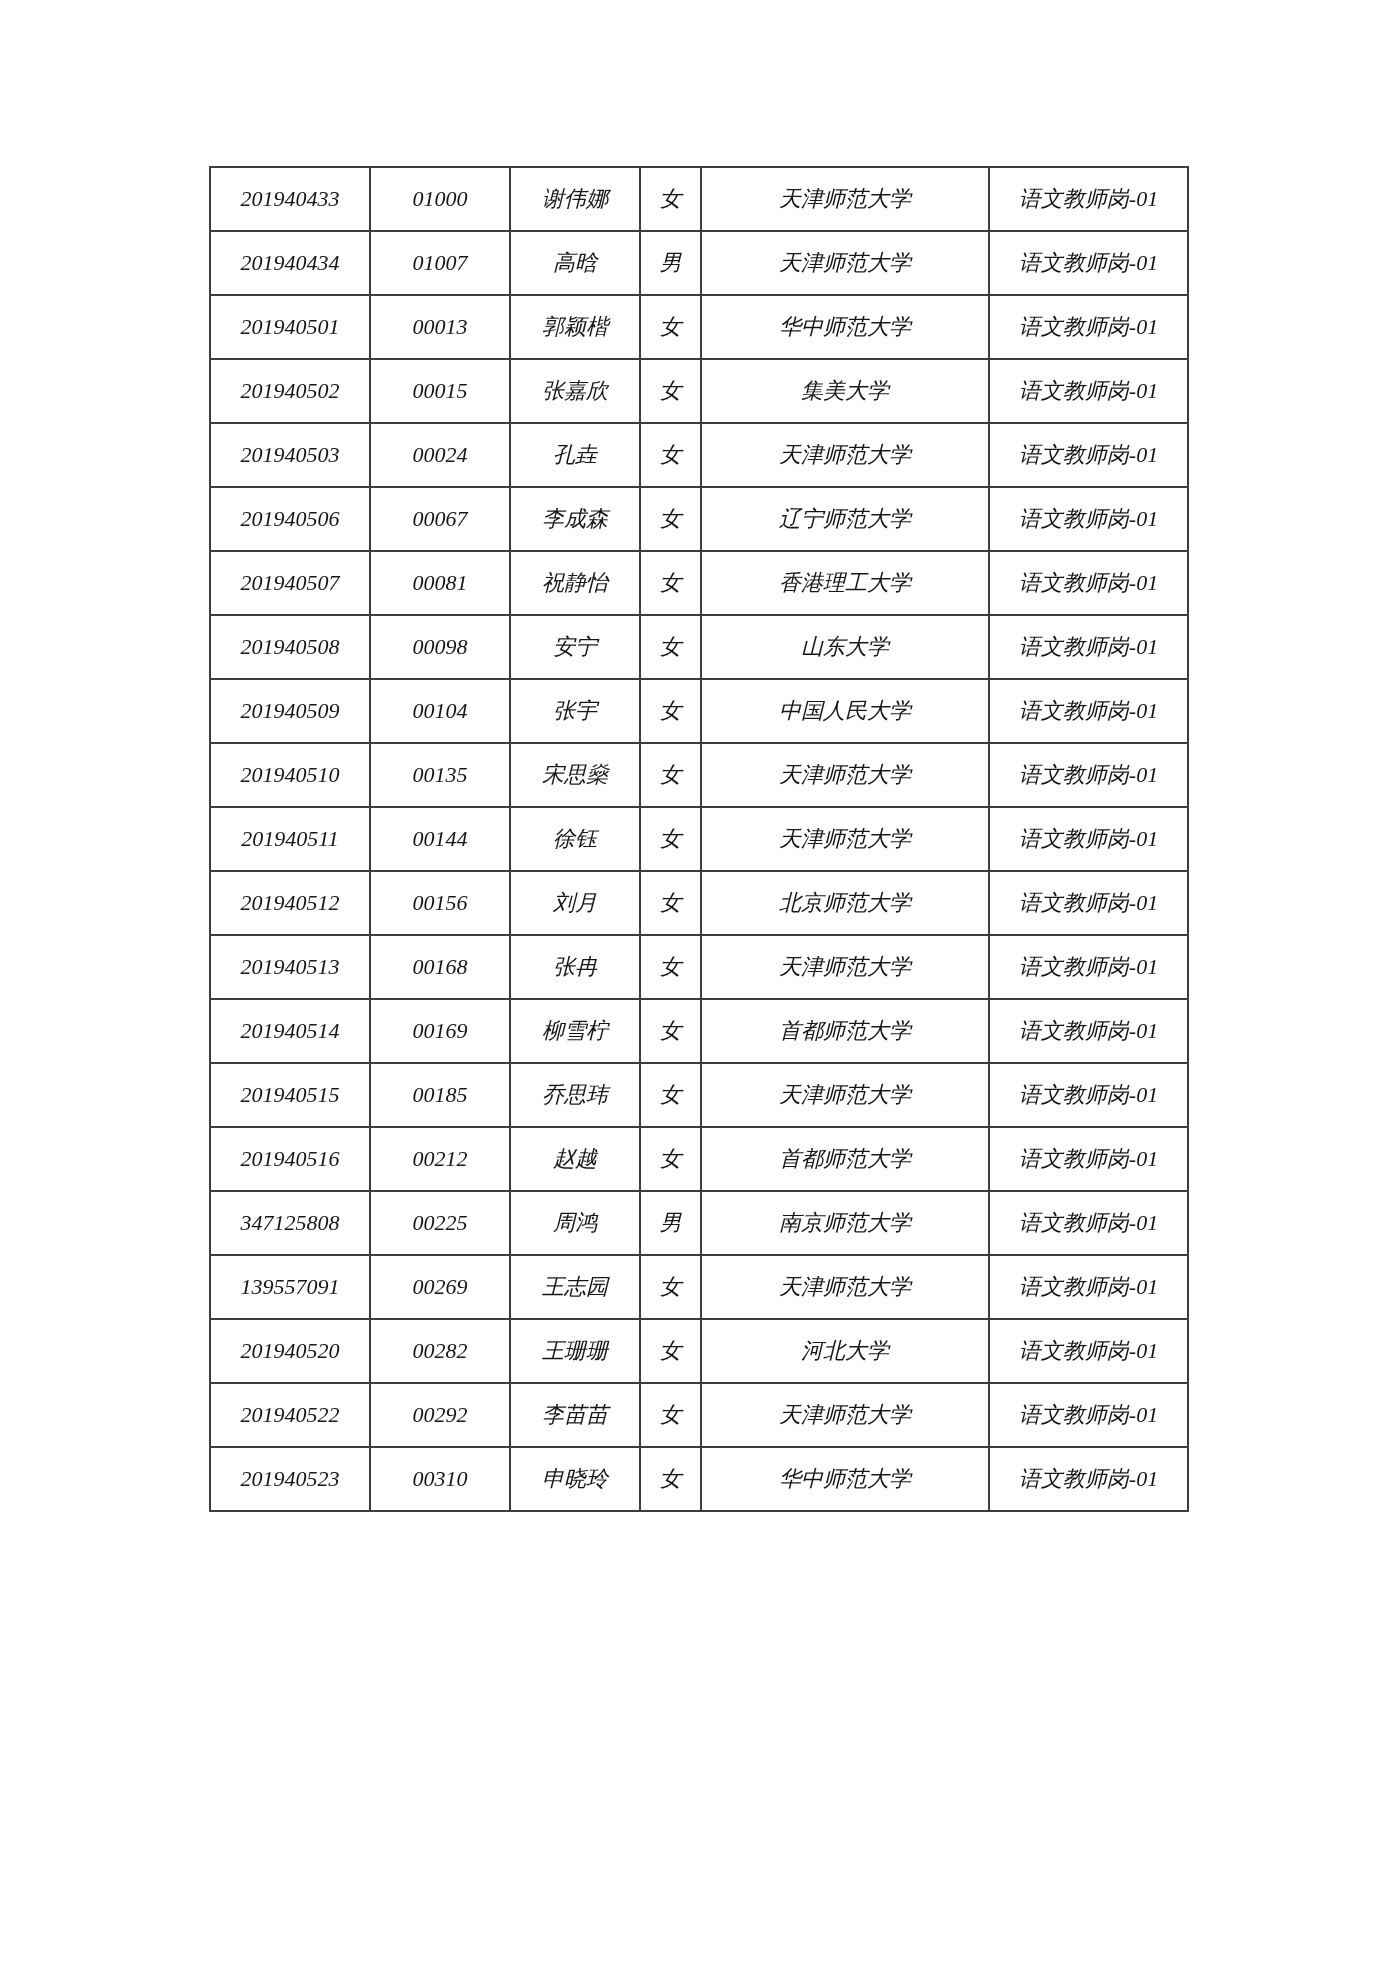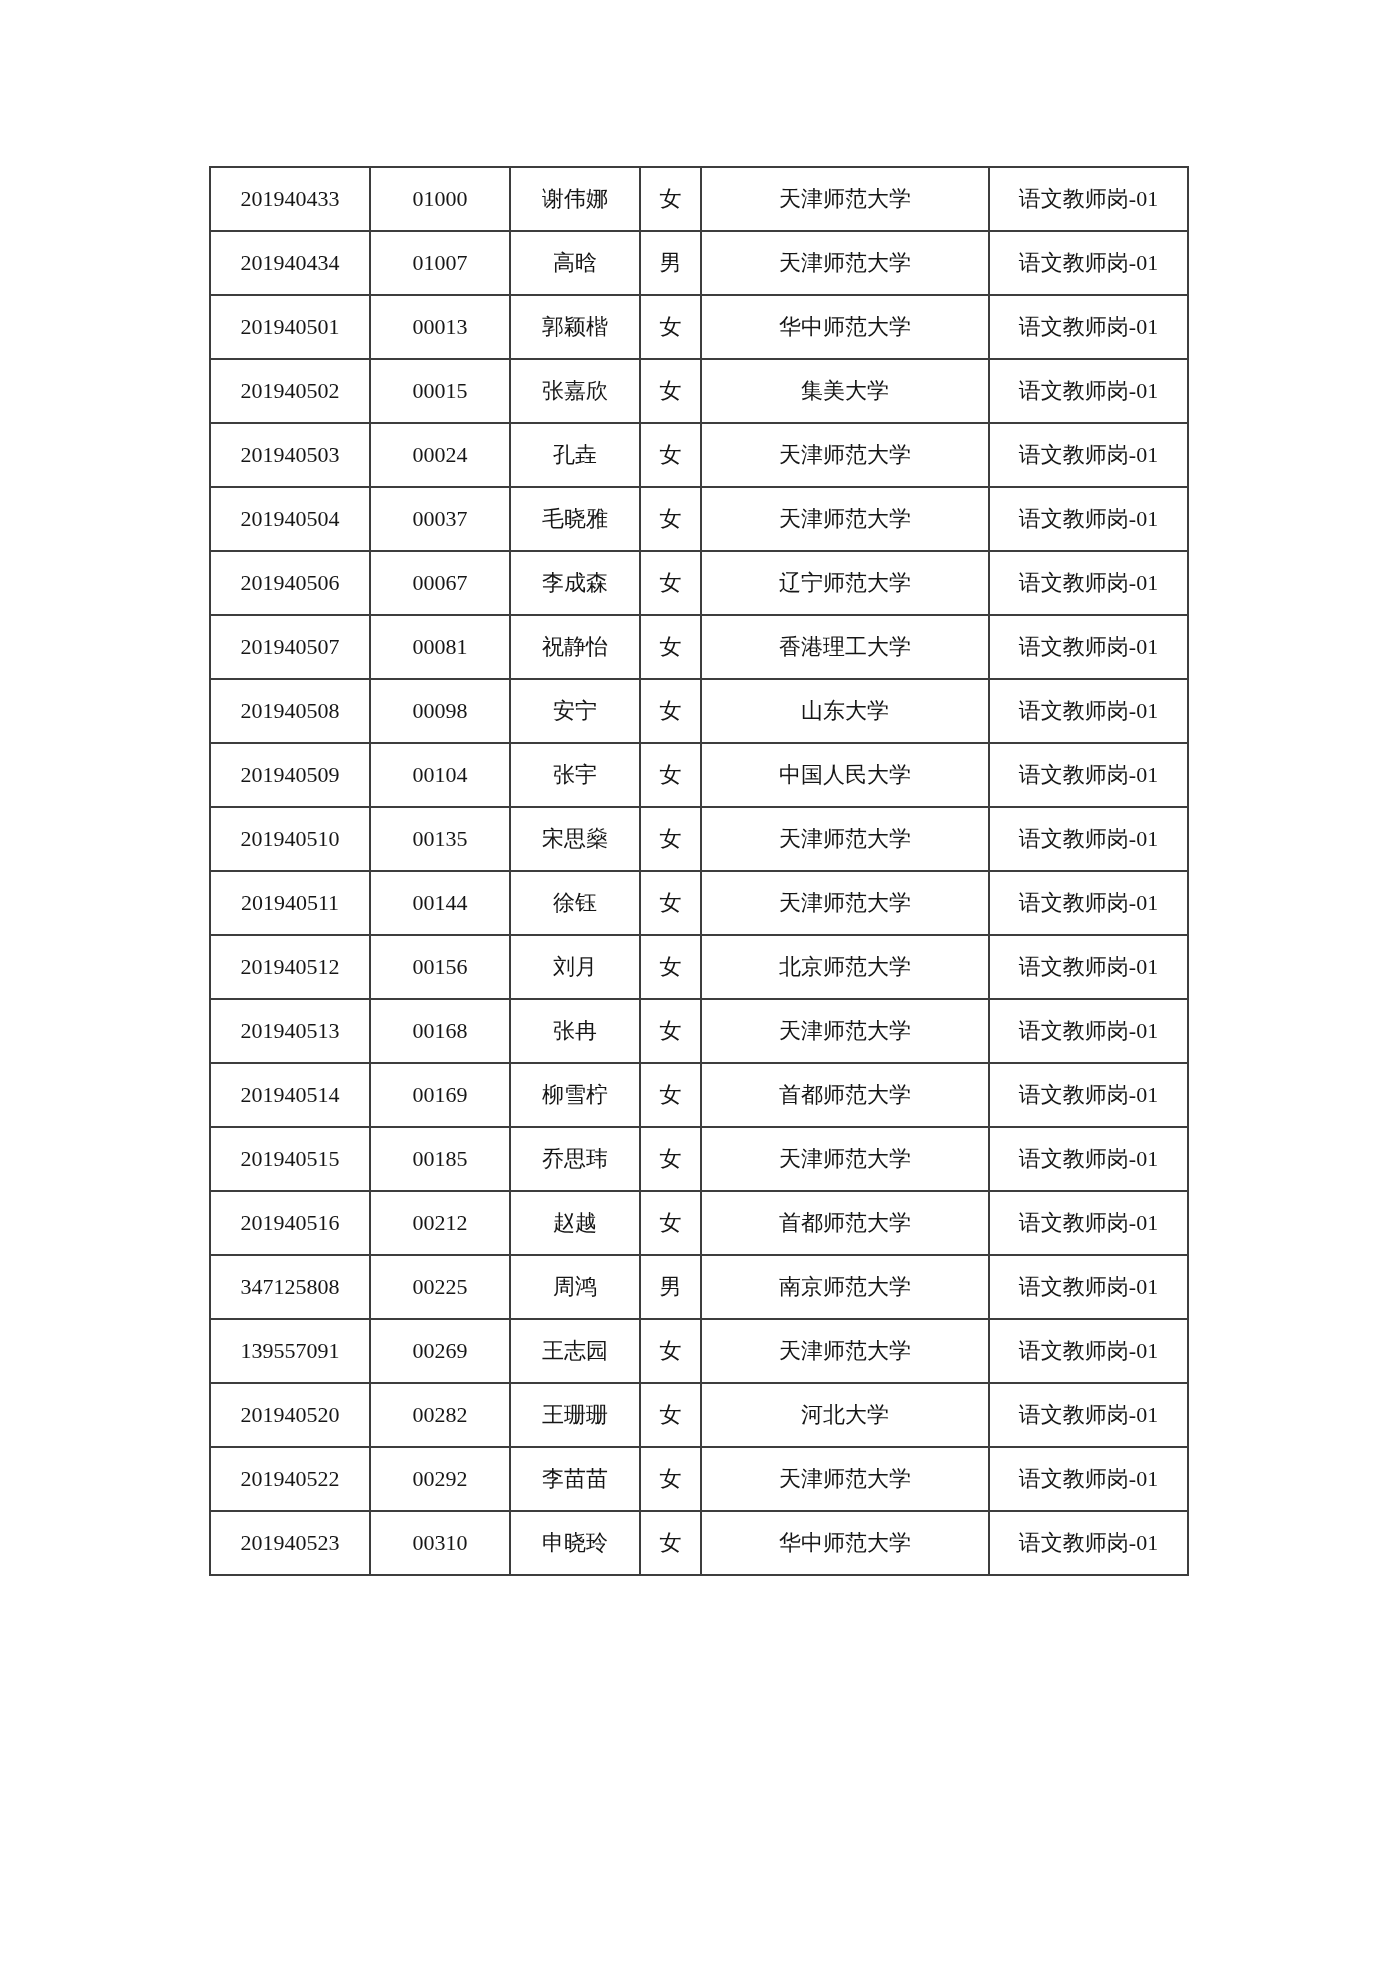--- a/index.html
+++ b/index.html
@@ -8,20 +8,21 @@
     height: 1965px;
     background: #ffffff;
     font-family: "Liberation Serif", "DejaVu Serif", serif;
   }
   .page {
     position: relative;
     width: 1390px;
     height: 1965px;
     background: #ffffff;
     overflow: hidden;
+    font-style: italic;
   }
   table.roster {
     position: absolute;
     left: 209px;
     top: 166px;
     border-collapse: collapse;
     table-layout: fixed;
     width: 978px;
   }
   table.roster td {
@@ -89,28 +90,20 @@
         </tr>
         <tr>
           <td>201940503</td>
           <td>00024</td>
           <td>孔垚</td>
           <td>女</td>
           <td>天津师范大学</td>
           <td>语文教师岗-01</td>
         </tr>
         <tr>
-          <td>201940504</td>
-          <td>00037</td>
-          <td>毛晓雅</td>
-          <td>女</td>
-          <td>天津师范大学</td>
-          <td>语文教师岗-01</td>
-        </tr>
-        <tr>
           <td>201940506</td>
           <td>00067</td>
           <td>李成森</td>
           <td>女</td>
           <td>辽宁师范大学</td>
           <td>语文教师岗-01</td>
         </tr>
         <tr>
           <td>201940507</td>
           <td>00081</td>

